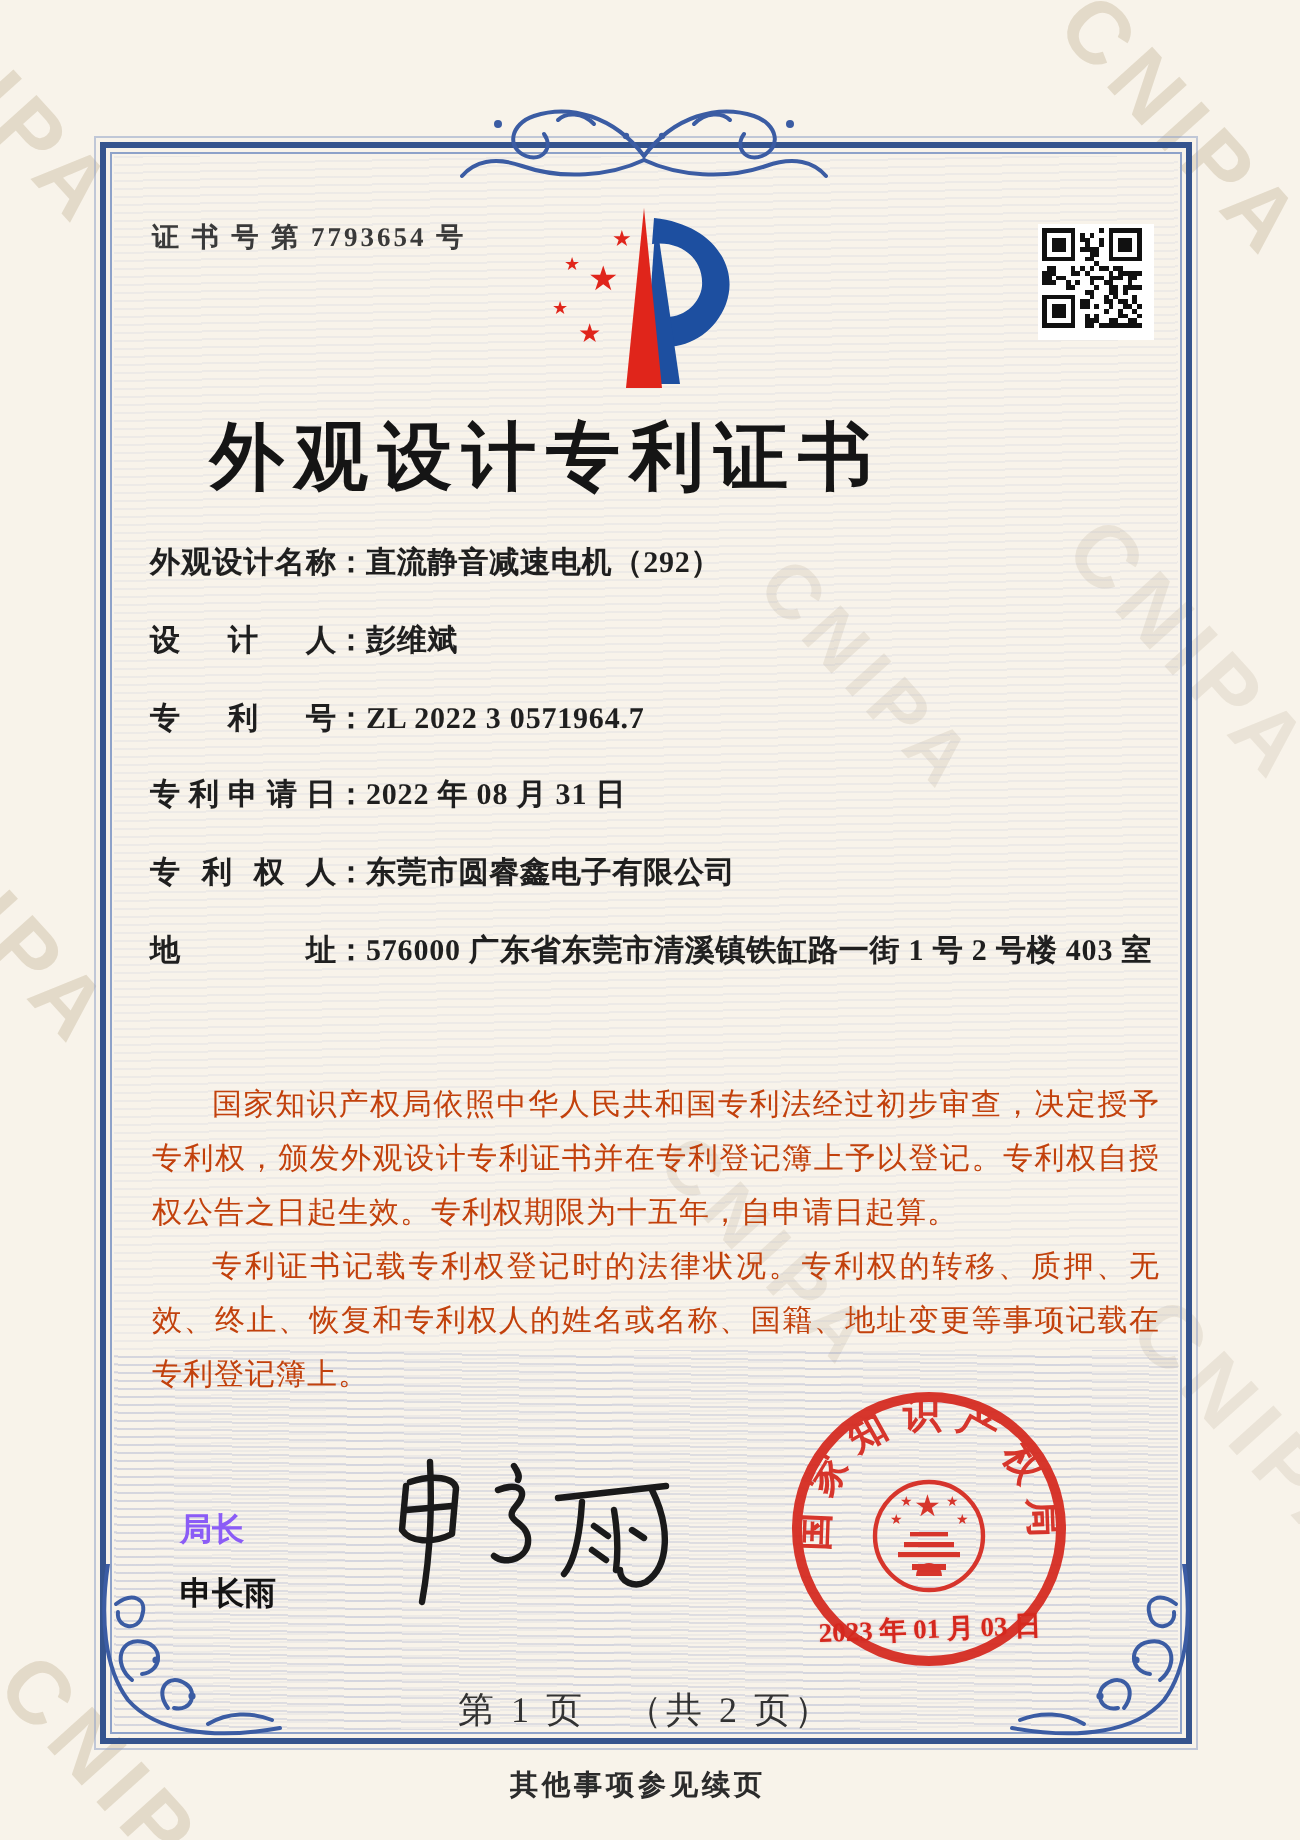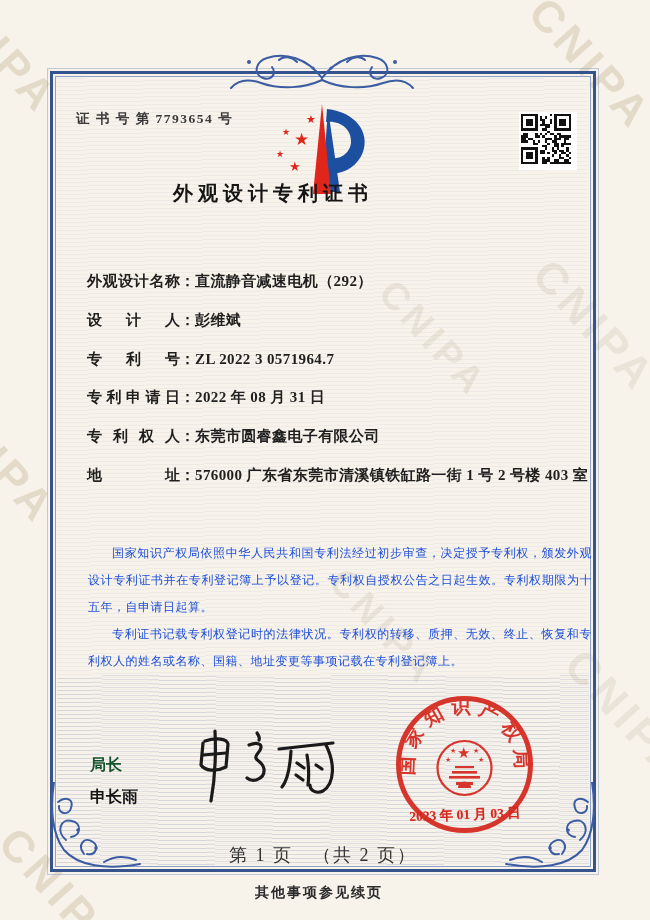--- a/index.html
+++ b/index.html
@@ -44,44 +44,44 @@
   .orn-bl{left:44px;top:782px;}
   .orn-br{left:502px;top:782px;transform:scaleX(-1);}
   
   .cert-no{
     position:absolute;left:76px;top:110px;
     font-size:13.5px;letter-spacing:1.5px;color:#3a3a3a;font-weight:600;
   }
   .logo{position:absolute;left:264px;top:99px;}
   .qr{position:absolute;left:519px;top:112px;width:54px;height:54px;background:#fff;padding:2px;}
   .title{
-    position:absolute;left:50px;top:180px;width:446px;text-align:center;
-    font-size:20px;font-weight:bold;letter-spacing:5px;color:#151515;
-  }
-  
-  .fields{position:absolute;left:87px;top:272px;width:505px;}
+    position:absolute;left:50px;top:204px;width:446px;text-align:center;
+    font-size:37px;font-weight:bold;letter-spacing:5px;color:#151515;
+  }
+  
+  .fields{position:absolute;left:75px;top:272px;width:505px;}
   .frow{height:38.8px;font-size:15px;font-weight:600;color:#1f1f1f;white-space:nowrap;}
   .flabel{
     display:inline-block;width:93px;
     text-align:justify;text-align-last:justify;
     vertical-align:bottom;
   }
   .fcolon{display:inline-block;}
   .fvalue{letter-spacing:0.4px;}
   .fgroup2{margin-left:40px;}
   .fgroup2 .flabel{width:92px;}
   
   .paras{
     position:absolute;left:76px;top:540px;width:504px;
-    font-size:12px;line-height:27px;color:#1d4ed8;
-    text-align:justify;letter-spacing:0.5px;margin-left:12px;
+    font-size:15px;line-height:27px;color:#c2410c;
+    text-align:justify;letter-spacing:0.5px;
   }
   .paras p{margin:0;text-indent:2em;}
   
-  .signer-title{position:absolute;left:90px;top:755px;font-family:"Liberation Sans","DejaVu Sans",sans-serif;font-size:16px;font-weight:bold;color:#14532d;}
+  .signer-title{position:absolute;left:90px;top:755px;font-family:"Liberation Sans","DejaVu Sans",sans-serif;font-size:16px;font-weight:bold;color:#8b5cf6;}
   .signer-name{position:absolute;left:90px;top:787px;font-family:Liberation Mono, monospace;font-size:16px;font-weight:bold;color:#141414;}
   .signature{position:absolute;left:183px;top:727px;}
   .seal{position:absolute;left:392px;top:692px;}
   .seal-date{
     position:absolute;left:385px;top:806px;width:160px;text-align:center;
     color:#d5281e;font-size:13.5px;font-weight:bold;transform:rotate(-2deg);
     text-shadow:0 0 1px rgba(213,40,30,0.4);
   }
   
   .page-info{

